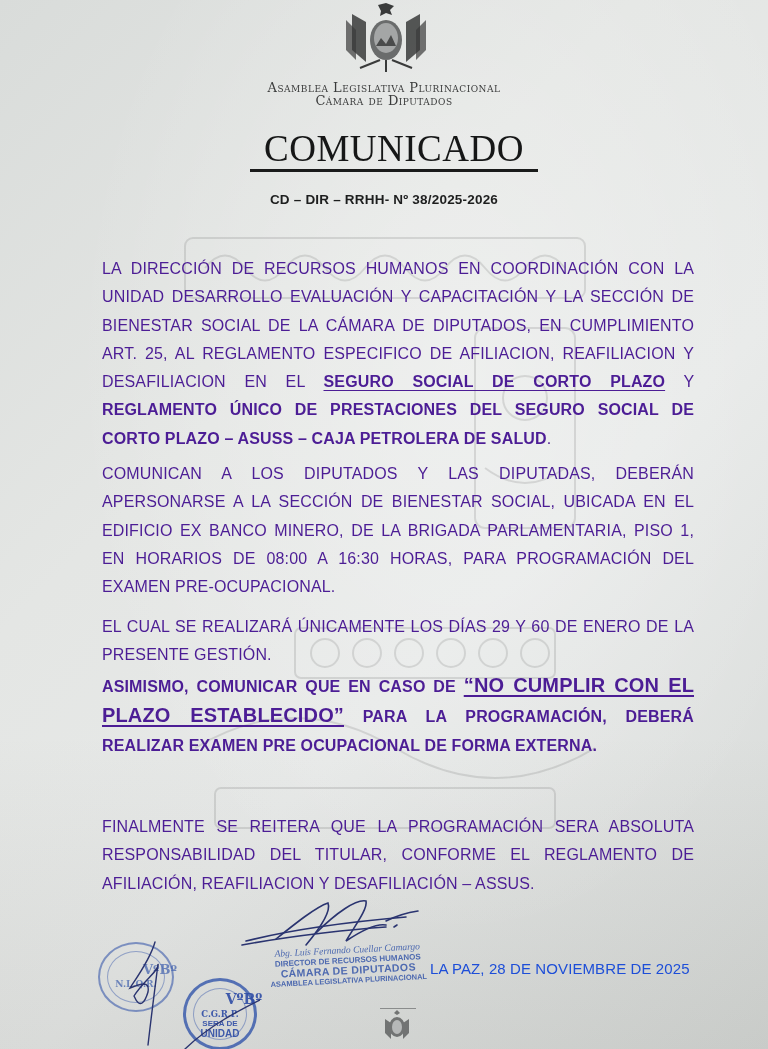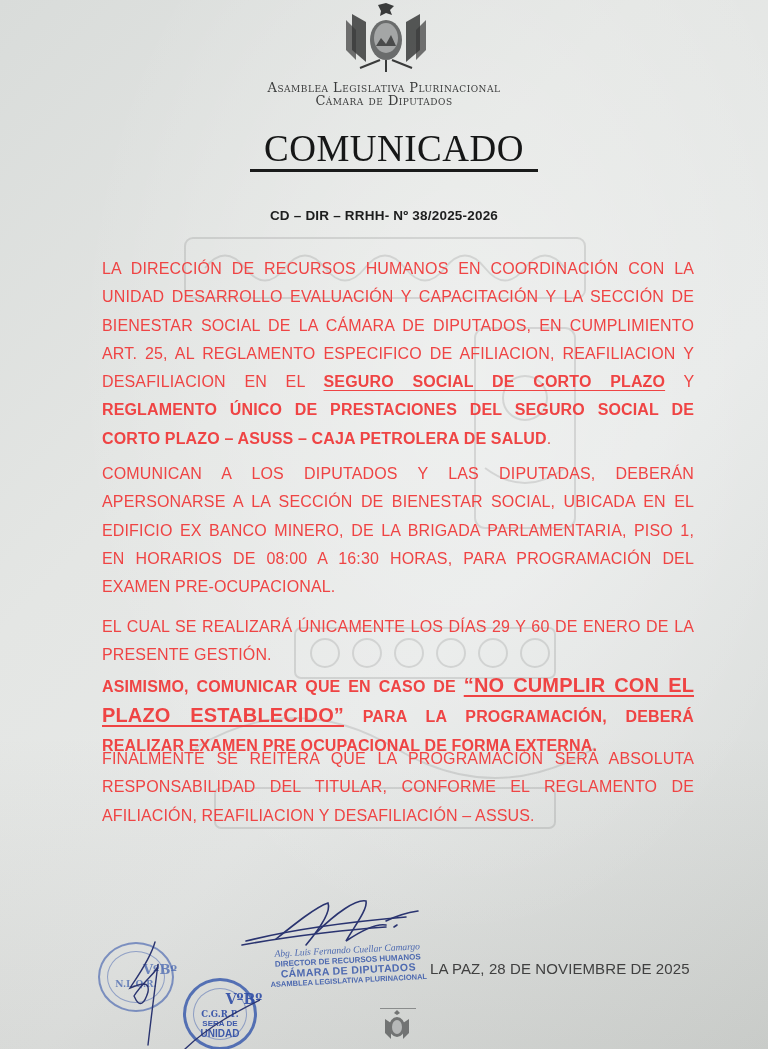--- a/index.html
+++ b/index.html
@@ -41,56 +41,55 @@
       position: absolute; left: 250px; top: 129px; width: 288px; text-align: center;
       font-family: Liberation Serif, serif;
       font-size: 37px; letter-spacing: 0.5px; color: #161717;
       border-bottom: 3px solid #1a1b1b;
       line-height: 40px;
     }
     .ref {
       position: absolute; left: 0; width: 768px; top: 192px; text-align: center;
       font-size: 13.5px; font-weight: bold; color: #1d1e1e; letter-spacing: 0.2px;
       font-family: "Liberation Sans", sans-serif;
-      margin-top: 16px;
     }
 
     .body-text {
       position: absolute; left: 102px; width: 592px;
       font-family: "Liberation Sans", sans-serif;
-      font-size: 16px; line-height: 28.3px; color: #ef4444;
+      font-size: 16px; line-height: 28.3px; color: #4c1d95;
       text-align: justify; text-align-last: left;
       letter-spacing: 0.15px;
     }
     .p1 { top: 255px; }
     .p2 { top: 460px; }
     .p3 { top: 613px; }
     .p4 { top: 671px; }
-    .p5 { top: 745px; }
+    .p5 { top: 813px; }
     .b { font-weight: bold; }
     .u { text-decoration: underline; text-underline-offset: 3px; }
     .big { font-size: 20px; }
 
     .signature {
       position: absolute; left: 236px; top: 893px; width: 190px; height: 60px;
     }
     .sig-block {
       position: absolute; left: 268px; top: 945px; width: 160px;
       color: #4e6ab0; text-align: center; transform: rotate(-3deg);
       font-family: "Liberation Sans", sans-serif;
     }
     .sig-name { font-size: 9.5px; font-style: italic; font-family: "Liberation Serif", serif; line-height: 11px; }
     .sig-role { font-size: 8px; font-weight: bold; line-height: 9px; }
     .sig-cam { font-size: 10.5px; font-weight: bold; line-height: 11px; letter-spacing: 0.4px; }
     .sig-asm { font-size: 7.5px; font-weight: bold; line-height: 9px; }
 
     .place-date {
       position: absolute; left: 430px; top: 960px;
       font-family: "Liberation Sans", sans-serif;
-      font-size: 15px; color: #404040; letter-spacing: 0.1px;
+      font-size: 15px; color: #1d4ed8; letter-spacing: 0.1px;
     }
 
     .stamp {
       position: absolute; border-radius: 50%;
       border: 2px solid rgba(70,100,175,0.65);
       color: rgba(70,100,175,0.75);
       text-align: center;
       font-family: "DejaVu Serif", "Liberation Serif", serif;
     }
     .stamp .inner {

